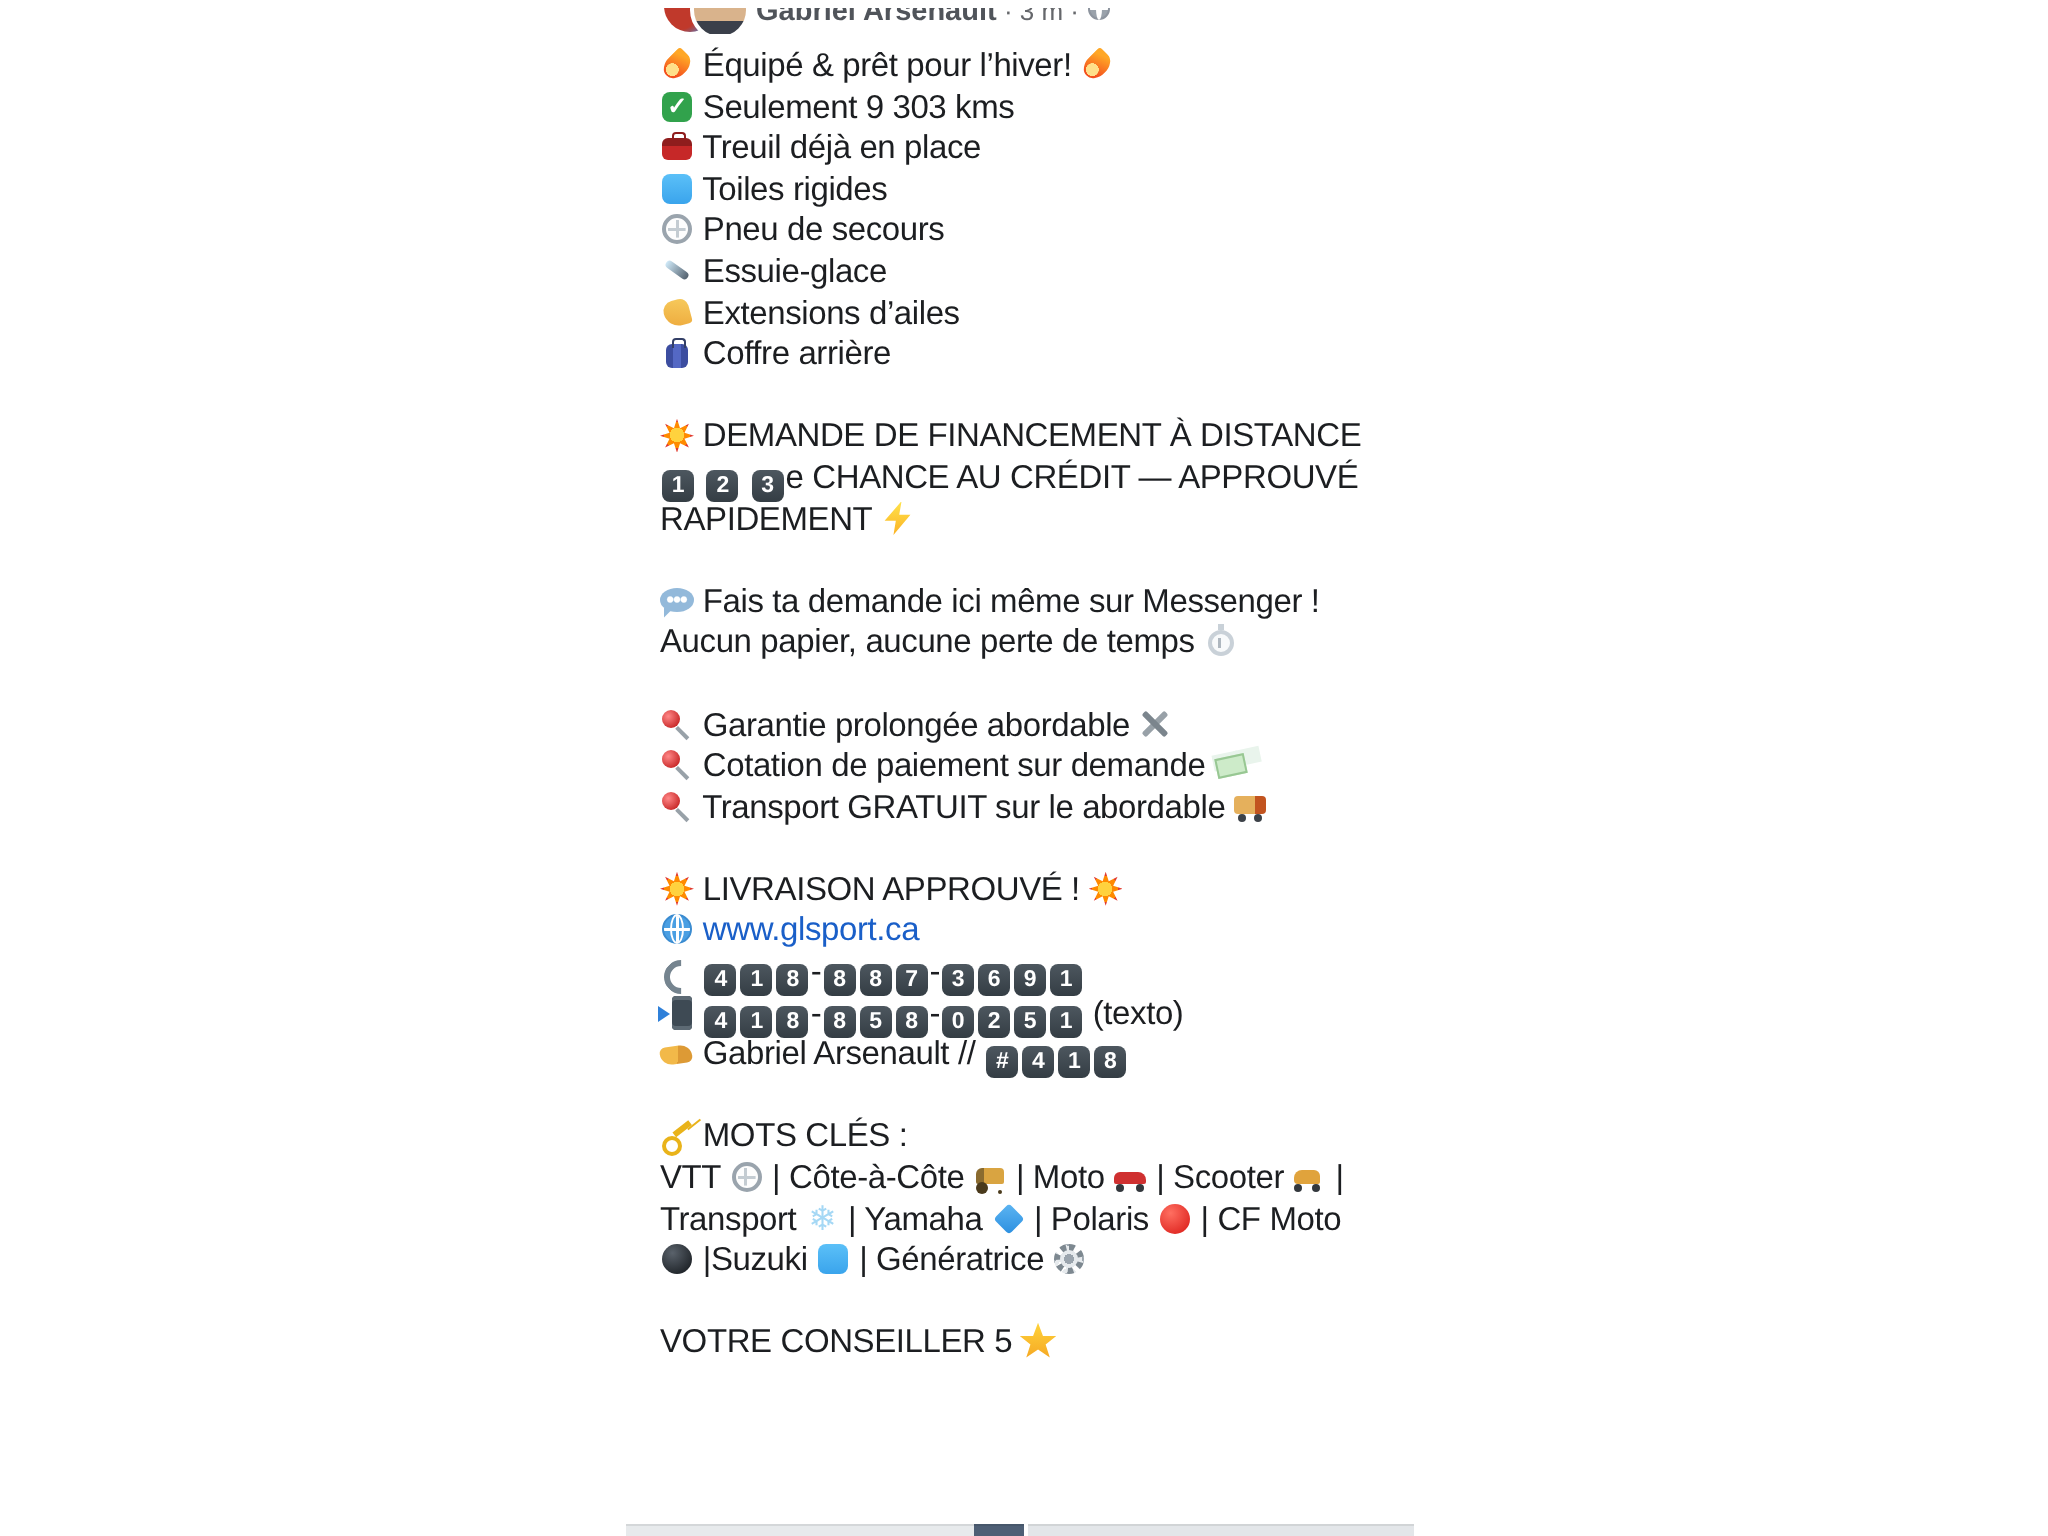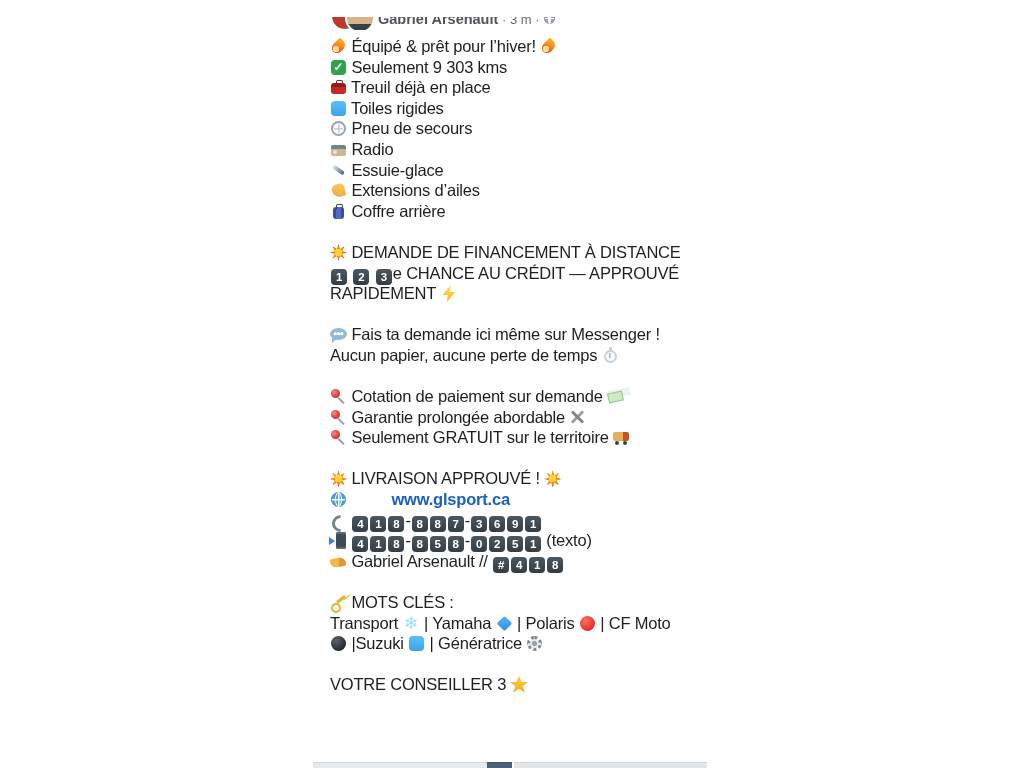--- a/index.html
+++ b/index.html
@@ -1,29 +1,29 @@
 <!DOCTYPE html>
 <html><head>
 <meta charset="utf-8">
 <style>
   html,body{margin:0;padding:0;}
   body{width:1024px;height:768px;background:#fff;overflow:hidden;
        font-family:"Liberation Sans",sans-serif;color:#1c1e21;position:relative;}
-  .post{position:absolute;left:330px;top:17px;width:390px;}
+  .post{position:absolute;left:330px;top:4px;width:390px;}
   .post-header{position:relative;height:13px;overflow:hidden;}
   .avatars{position:absolute;left:2px;top:-14px;width:44px;height:27px;}
   .av{position:absolute;width:26px;height:26px;border-radius:50%;}
   .av1{left:0;top:0;background:radial-gradient(circle at 30% 60%,#c0392b 0 38%,#5a7ab8 62%);}
   .av2{left:13px;top:0;background:linear-gradient(180deg,#4f7a3a 0 32%,#d9b38c 32% 72%,#3a3f4a 72%);border:2px solid #fff;}
   .hdr-text{position:absolute;left:48px;top:-7px;white-space:nowrap;}
   .author{font-weight:700;font-size:14.5px;color:#50545a;}
   .meta{font-size:13px;color:#65676b;}
   .post-body{position:absolute;left:0;top:19px;width:390px;}
   .line{height:20.6px;line-height:20.6px;font-size:16.5px;letter-spacing:-0.2px;white-space:pre;}
-  .post-link{color:#1a5fc8;font-weight:700;text-decoration:none;margin-left:40px;}
+  .post-link{color:#1a5fc8;font-weight:400;text-decoration:none;}
   .kc{display:inline-block;min-width:14px;height:16px;padding:0 1px;margin:0 1px;
       background:linear-gradient(180deg,#4d575f,#343d44);color:#fff;border-radius:4px;
       font-size:11.5px;font-weight:700;line-height:16px;text-align:center;vertical-align:-2px;}
   .photo{position:absolute;}
   
   .em{position:relative;display:inline-block;width:17px;height:17px;vertical-align:-3px;}
   .e-fire::before{content:"";position:absolute;inset:1px 3px;background:radial-gradient(circle at 50% 72%,#ffe08a 0 26%,transparent 27%),linear-gradient(160deg,#ffa726 20%,#f4511e 80%);border-radius:2px 55% 55% 55%;transform:rotate(45deg);}
   .e-check::before{content:"✓";position:absolute;inset:1px;background:#31a24c;border-radius:4px;color:#fff;font-weight:700;font-size:12px;line-height:15px;text-align:center;}
   .e-snowflake::before{content:"❄";position:absolute;inset:0;color:#a5d8f5;font-size:17px;line-height:17px;text-align:center;}
   .e-blue-square::before{content:"";position:absolute;inset:1px;background:linear-gradient(180deg,#5bc0f8,#3aa4ec);border-radius:4px;}
@@ -84,47 +84,47 @@
     <div class="hdr-text">
       <span class="author">Gabriel Arsenault</span><span class="meta"> · 3 m · </span><span class="em e-globe gray"></span>
     </div>
   </div>
   <div class="post-body" id="post-lines">
       <div class="line"><span class="em e-fire"></span><span> Équipé &amp; prêt pour l’hiver! </span><span class="em e-fire"></span></div>
       <div class="line"><span class="em e-check"></span><span> Seulement 9 303 kms</span></div>
       <div class="line"><span class="em e-toolbox"></span><span> Treuil déjà en place</span></div>
       <div class="line"><span class="em e-blue-square"></span><span> Toiles rigides</span></div>
       <div class="line"><span class="em e-wheel"></span><span> Pneu de secours</span></div>
-      <div class="line"><span class="em e-radio"></span><span> Radio</span></div>
       <div class="line"><span class="em e-feather"></span><span> Essuie-glace</span></div>
       <div class="line"><span class="em e-biceps"></span><span> Extensions d’ailes</span></div>
       <div class="line"><span class="em e-luggage"></span><span> Coffre arrière</span></div>
       <div class="line">&nbsp;</div>
       <div class="line"><span class="em e-collision"></span><span> DEMANDE DE FINANCEMENT À DISTANCE</span></div>
       <div class="line"><span class="kc">1</span><span> </span><span class="kc">2</span><span> </span><span class="kc">3</span><span>e CHANCE AU CRÉDIT — APPROUVÉ</span></div>
       <div class="line"><span>RAPIDEMENT </span><span class="em e-lightning"></span></div>
       <div class="line">&nbsp;</div>
       <div class="line"><span class="em e-speech"></span><span> Fais ta demande ici même sur Messenger !</span></div>
       <div class="line"><span>Aucun papier, aucune perte de temps </span><span class="em e-stopwatch"></span></div>
       <div class="line">&nbsp;</div>
+      <div class="line"><span class="em e-pushpin"></span><span> Garantie prolongée abordable </span><span class="em e-hammer-wrench"></span></div>
       <div class="line"><span class="em e-pushpin"></span><span> Cotation de paiement sur demande </span><span class="em e-money-wings"></span></div>
-      <div class="line"><span class="em e-pushpin"></span><span> Garantie prolongée abordable </span><span class="em e-hammer-wrench"></span></div>
-      <div class="line"><span class="em e-pushpin"></span><span> Seulement GRATUIT sur le territoire </span><span class="em e-truck"></span></div>
+      <div class="line"><span class="em e-pushpin"></span><span> Transport GRATUIT sur le abordable </span><span class="em e-truck"></span></div>
       <div class="line">&nbsp;</div>
       <div class="line"><span class="em e-collision"></span><span> LIVRAISON APPROUVÉ ! </span><span class="em e-collision"></span></div>
       <div class="line"><span class="em e-globe"></span><span> </span><a class="post-link" href="#">www.glsport.ca</a></div>
       <div class="line"><span class="em e-phone-receiver"></span><span> </span><span class="kc">4</span><span class="kc">1</span><span class="kc">8</span><span>-</span><span class="kc">8</span><span class="kc">8</span><span class="kc">7</span><span>-</span><span class="kc">3</span><span class="kc">6</span><span class="kc">9</span><span class="kc">1</span></div>
       <div class="line"><span class="em e-mobile-arrow"></span><span> </span><span class="kc">4</span><span class="kc">1</span><span class="kc">8</span><span>-</span><span class="kc">8</span><span class="kc">5</span><span class="kc">8</span><span>-</span><span class="kc">0</span><span class="kc">2</span><span class="kc">5</span><span class="kc">1</span><span> (texto)</span></div>
       <div class="line"><span class="em e-handshake"></span><span> Gabriel Arsenault // </span><span class="kc">#</span><span class="kc">4</span><span class="kc">1</span><span class="kc">8</span></div>
       <div class="line">&nbsp;</div>
       <div class="line"><span class="em e-key"></span><span> MOTS CLÉS :</span></div>
+      <div class="line"><span>VTT </span><span class="em e-wheel"></span><span> | Côte-à-Côte </span><span class="em e-tractor"></span><span> | Moto </span><span class="em e-motorcycle"></span><span> | Scooter </span><span class="em e-scooter"></span><span> |</span></div>
       <div class="line"><span>Transport </span><span class="em e-snowflake"></span><span> | Yamaha </span><span class="em e-blue-diamond"></span><span> | Polaris </span><span class="em e-red-circle"></span><span> | CF Moto</span></div>
       <div class="line"><span class="em e-black-circle"></span><span> |Suzuki </span><span class="em e-blue-square"></span><span> | Génératrice </span><span class="em e-gear"></span></div>
       <div class="line">&nbsp;</div>
-      <div class="line"><span>VOTRE CONSEILLER 3 </span><span class="em e-star"></span></div>
+      <div class="line"><span>VOTRE CONSEILLER 5 </span><span class="em e-star"></span></div>
     </div>
 </div>
 
 <div id="photo-strip">
     <div class="photo" style="left: 313px; top: 762px; width: 174px; height: 6px; background: rgb(231, 234, 236); border-top: 1px solid rgba(0, 0, 0, 0.08);"></div>
     <div class="photo" style="left: 487px; top: 762px; width: 25px; height: 6px; background: rgb(78, 95, 117); border-top: 1px solid rgba(0, 0, 0, 0.08);"></div>
     <div class="photo" style="left: 514px; top: 762px; width: 193px; height: 6px; background: rgb(227, 230, 233); border-top: 1px solid rgba(0, 0, 0, 0.08);"></div>
   </div>
 
 </body></html>

